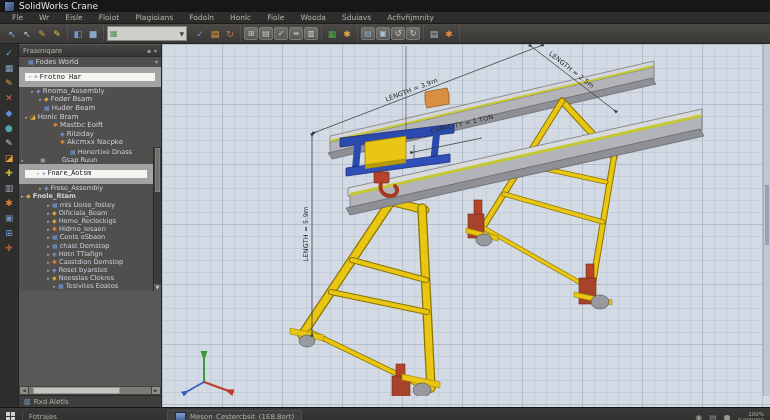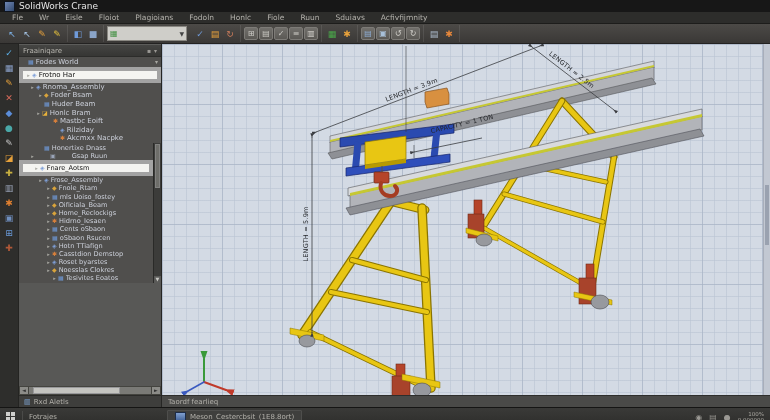--- a/index.html
+++ b/index.html
@@ -38,21 +38,21 @@
                 font-size:7px;display:flex;align-items:center;padding:0 4px;
                 border-top:1px solid #5c5c5a;border-bottom:1px solid #2c2c2a;flex:0 0 auto;gap:8px;}
   .panel-header .ph-btns{margin-left:auto;display:flex;gap:3px;font-size:6px;color:#9a9894;}
   .tree{position:relative;padding:1px 0 0 0;flex:0 0 auto;}
   .trow{height:8.6px;display:flex;align-items:center;white-space:nowrap;overflow:hidden;
         font-size:7px;line-height:8px;}
   .tree2 .trow{height:8.2px;font-size:6.6px;}
   .trow .exp{width:7px;text-align:center;font-size:5px;color:#a8a8a2;flex:0 0 auto;}
   .trow .ticon{font-size:6px;margin-right:2px;flex:0 0 auto;}
   .trow .tlabel{overflow:hidden;text-overflow:clip;}
-  .trow.sel{background:#f4f4f1;color:#101010;border:4px solid #a3a3a3;height:8px;}
+  .trow.sel{background:#f4f4f1;color:#101010;border:6px solid #a3a3a3;height:8px;font-family:Liberation Mono, monospace;}
   .trow .caret-right{margin-left:auto;margin-right:3px;font-size:6px;color:#a8a8a2;}
   .vscroll2{position:absolute;top:0;right:0;width:7px;bottom:0;background:#3c3c3a;
             border-left:1px solid #2a2a28;}
   .vscroll2 .thumb{position:absolute;top:1px;left:1px;right:1px;height:42px;background:#6e6e6a;
             border:1px solid #828280;}
   .vscroll2 .down{position:absolute;bottom:0;left:0;right:0;height:7px;background:#5a5a58;
             color:#c8c8c4;font-size:5px;text-align:center;line-height:7px;}
   .panel-fill{flex:1 1 auto;background:#585856;}
   .hscroll{height:9px;background:#44443f;display:flex;align-items:center;padding:0 1px;flex:0 0 auto;}
   .hscroll .hs-btn{width:8px;height:7px;background:#8c8c88;color:#333;font-size:5px;
@@ -105,21 +105,21 @@
 
 <div class="menubar" id="menubar">
     <span class="menu-item">Fle</span>
     <span class="menu-item">Wr</span>
     <span class="menu-item">Eisle</span>
     <span class="menu-item">Floiot</span>
     <span class="menu-item">Plagioians</span>
     <span class="menu-item">Fodoln</span>
     <span class="menu-item">Honlc</span>
     <span class="menu-item">Fiole</span>
-    <span class="menu-item">Ruun</span>
+    <span class="menu-item">Wooda</span>
     <span class="menu-item">Sduiavs</span>
     <span class="menu-item">Acfivfijmnity</span>
   </div>
 
 <div class="toolbar" id="toolbar">
     <div class="tbgroup">
       <span class="tbi" style="color: rgb(125, 178, 232);">↖</span>
       <span class="tbi" style="color: rgb(168, 200, 234);">↖</span>
       <span class="tbi" style="color: rgb(232, 162, 59);">✎</span>
       <span class="tbi" style="color: rgb(232, 195, 59);">✎</span>
@@ -208,21 +208,21 @@
         <div class="trow" style="padding-left: 18px;">
           <span class="exp">▸</span>
           <span class="ticon" style="color: rgb(217, 164, 59);">◆</span>
           <span class="tlabel">Foder Bsam</span>
         </div>
         <div class="trow" style="padding-left: 18px;">
           <span class="exp"></span>
           <span class="ticon" style="color: rgb(111, 154, 217);">▦</span>
           <span class="tlabel">Huder Beam</span>
         </div>
-        <div class="trow" style="padding-left: 16px;">
+        <div class="trow" style="padding-left: 4px;">
           <span class="exp">▸</span>
           <span class="ticon" style="color: rgb(232, 178, 59);">◪</span>
           <span class="tlabel">Honlc Bram</span>
         </div>
         <div class="trow" style="padding-left: 27px;">
           <span class="exp"></span>
           <span class="ticon" style="color: rgb(217, 128, 59);">✱</span>
           <span class="tlabel">Mastbc Eoift</span>
         </div>
         <div class="trow" style="padding-left: 34px;">
@@ -235,41 +235,41 @@
           <span class="ticon" style="color: rgb(217, 128, 59);">✱</span>
           <span class="tlabel">Akcmxx Nacpke</span>
         </div>
       </div>
 
     <div class="tree tree2" id="tree2" style="padding-right:8px;">
       <div class="vscroll2">
         <div class="thumb"></div>
         <div class="down">▼</div>
       </div>
-    <div class="trow" style="padding-left: 18px;">
+    <div class="trow" style="padding-left: 4px; margin-left: 40px;">
           <span class="exp"></span>
           <span class="ticon" style="color: rgb(111, 154, 217);">▦</span>
           <span class="tlabel">Honertixe Dnass</span>
         </div>
-        <div class="trow" style="padding-left: 10px; gap: 14px;">
+        <div class="trow" style=" gap: 14px;">
           <span class="exp">▸</span>
           <span class="ticon" style="color: rgb(154, 164, 184);">▣</span>
           <span class="tlabel">Gsap Ruun</span>
         </div>
         <div class="trow sel" style="padding-left: 10px;">
           <span class="exp">▸</span>
           <span class="ticon" style="color: rgb(127, 160, 217);">◈</span>
           <span class="tlabel">Fnare_Aotsm</span>
         </div>
         <div class="trow" style="padding-left: 18px;">
           <span class="exp">▸</span>
           <span class="ticon" style="color: rgb(127, 160, 217);">◈</span>
           <span class="tlabel">Frose_Assembly</span>
         </div>
-        <div class="trow" style="padding-left: 26px;">
+        <div class="trow" style=" font-weight: bold;">
           <span class="exp">▸</span>
           <span class="ticon" style="color: rgb(217, 164, 59);">◆</span>
           <span class="tlabel">Fnole_Rtam</span>
         </div>
         <div class="trow" style="padding-left: 26px;">
           <span class="exp">▸</span>
           <span class="ticon" style="color: rgb(111, 154, 217);">▦</span>
           <span class="tlabel">mls Uoiso_fostey</span>
         </div>
         <div class="trow" style="padding-left: 26px;">
@@ -288,21 +288,21 @@
           <span class="tlabel">Hidrno_Iesaen</span>
         </div>
         <div class="trow" style="padding-left: 26px;">
           <span class="exp">▸</span>
           <span class="ticon" style="color: rgb(111, 154, 217);">▦</span>
           <span class="tlabel">Cents oSbaon</span>
         </div>
         <div class="trow" style="padding-left: 26px;">
           <span class="exp">▸</span>
           <span class="ticon" style="color: rgb(111, 154, 217);">▦</span>
-          <span class="tlabel">oSbaon Rsucen</span>
+          <span class="tlabel">chast Demstop</span>
         </div>
         <div class="trow" style="padding-left: 26px;">
           <span class="exp">▸</span>
           <span class="ticon" style="color: rgb(127, 160, 217);">◈</span>
           <span class="tlabel">Hotn TTiafign</span>
         </div>
         <div class="trow" style="padding-left: 26px;">
           <span class="exp">▸</span>
           <span class="ticon" style="color: rgb(217, 128, 59);">✱</span>
           <span class="tlabel">Casstdion Demstop</span>
@@ -454,23 +454,20 @@
 
     <div class="vlabel" style="left:222px;top:42px;transform:rotate(-21deg);">LENGTH = 3.9m</div>
     <div class="vlabel" style="left:382px;top:22px;transform:rotate(38deg);">LENGTH = 2.5m</div>
     <div class="vlabel" style="left:268px;top:76px;transform:rotate(-13deg);">CAPACITY = 1 TON</div>
     <div class="vlabel" style="left:116px;top:186px;transform:rotate(-90deg);">LENGTH = 5.9m</div>
 
     <div class="view-vscroll">
       <div class="thumb"></div>
     </div>
 
-    <div class="vstatus">
-      <span>Taordf fearlieq</span>
-    </div>
   </div>
 </div>
 
 <div class="taskbar">
   <div class="start-grid">
     <span></span>
       <span></span>
       <span></span>
       <span></span>
   </div>

